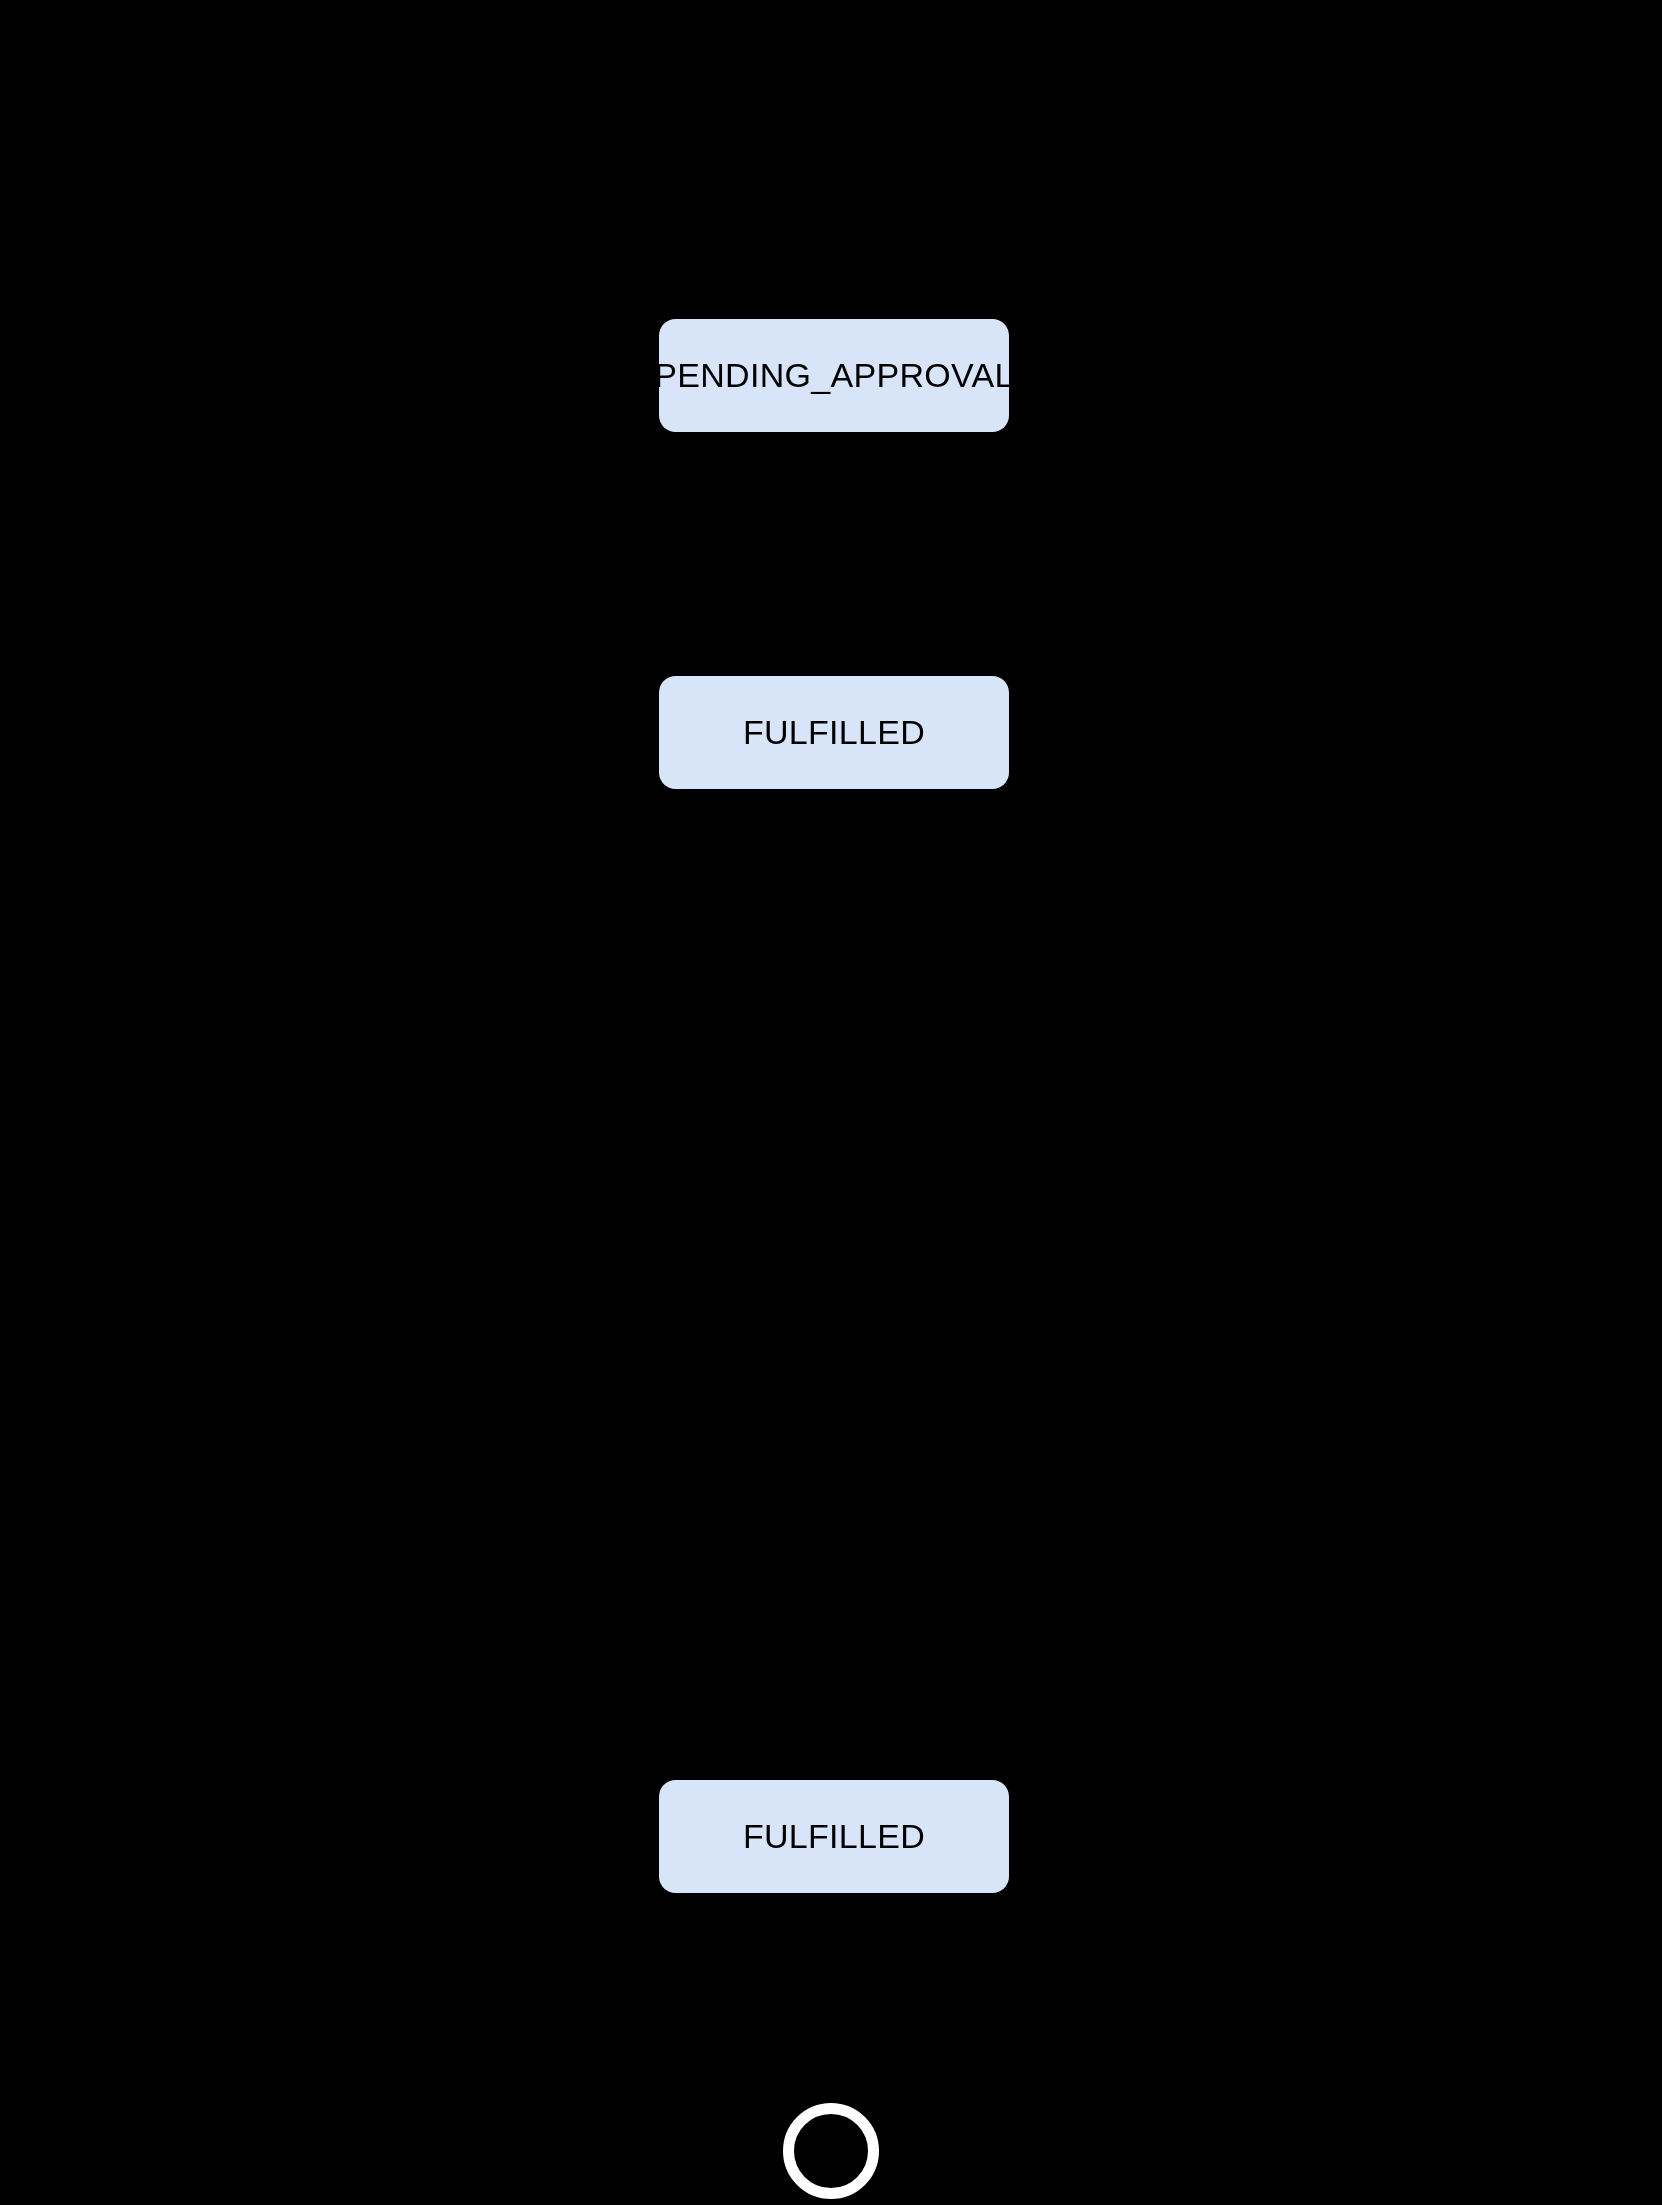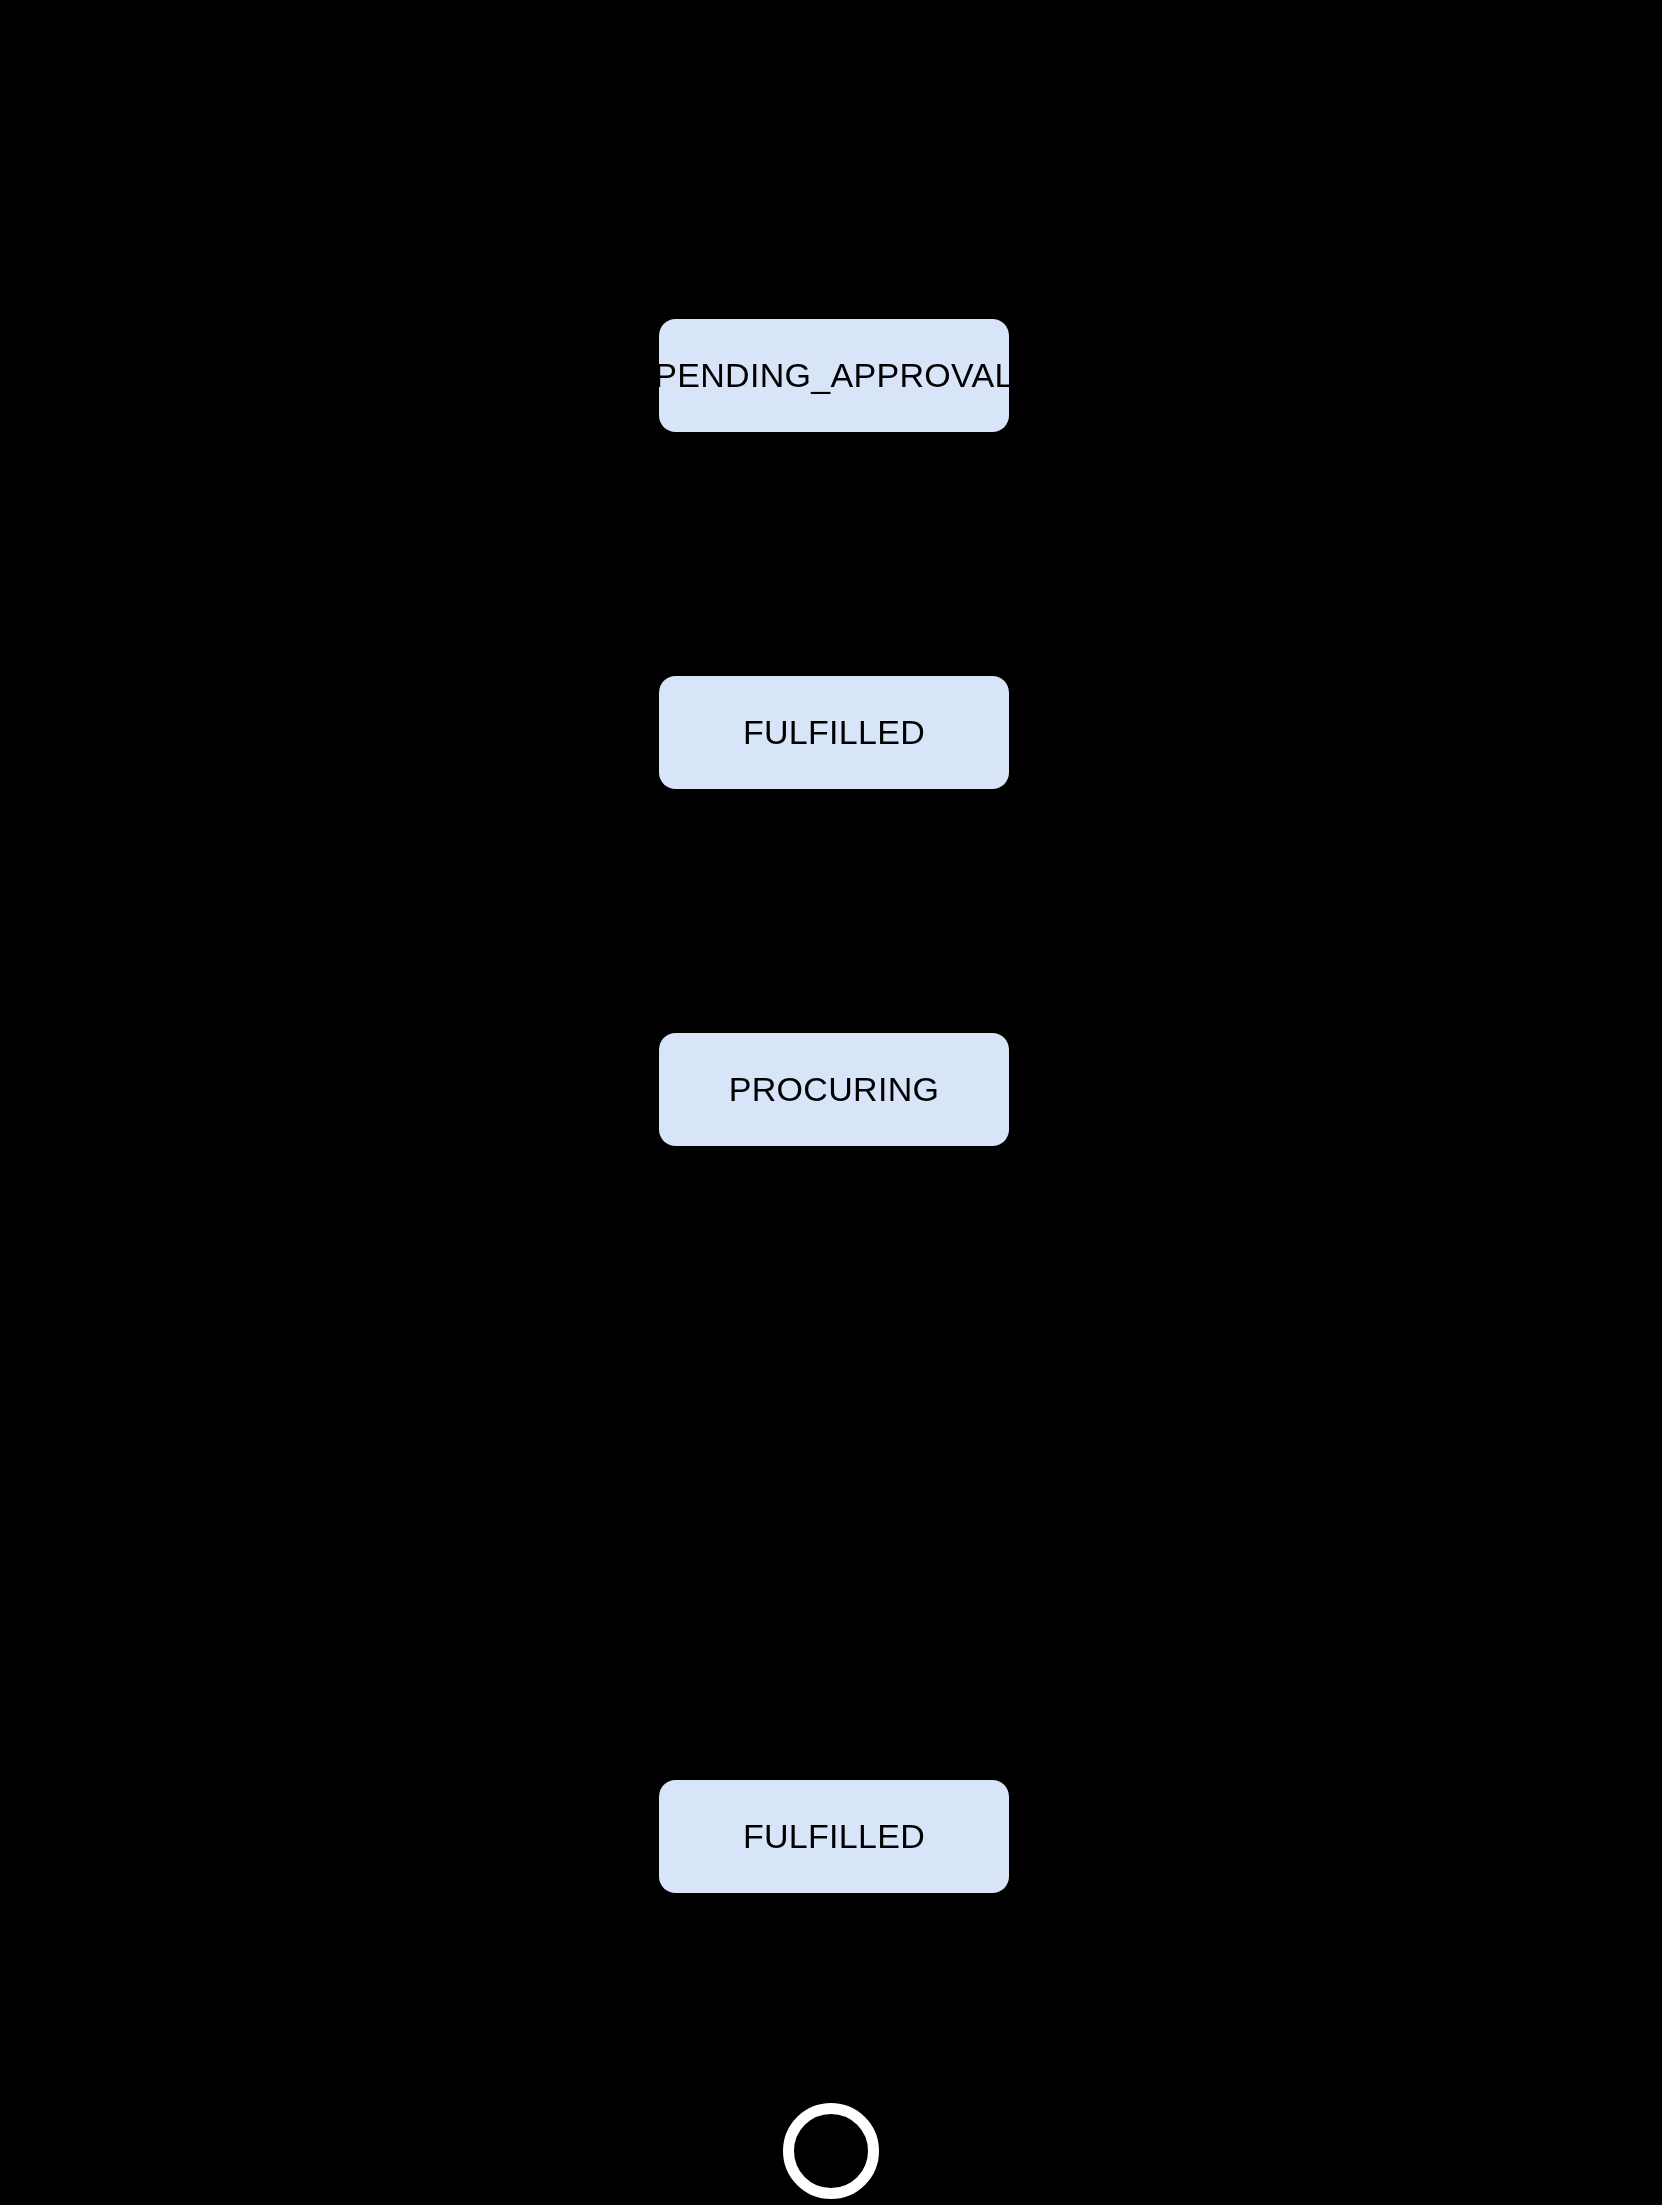--- a/index.html
+++ b/index.html
@@ -57,23 +57,20 @@
 <div class="canvas">
 
   <div class="state-node node-1">
     <span class="state-label">PENDING_APPROVAL</span>
   </div>
 
   <div class="state-node node-2">
     <span class="state-label">FULFILLED</span>
   </div>
 
-  <div class="state-node node-3">
-    <span class="state-label">PROCURING</span>
-  </div>
 
 
   <div class="state-node node-5">
     <span class="state-label">FULFILLED</span>
   </div>
 
   <div class="final-state"></div>
 
 </div>
 

